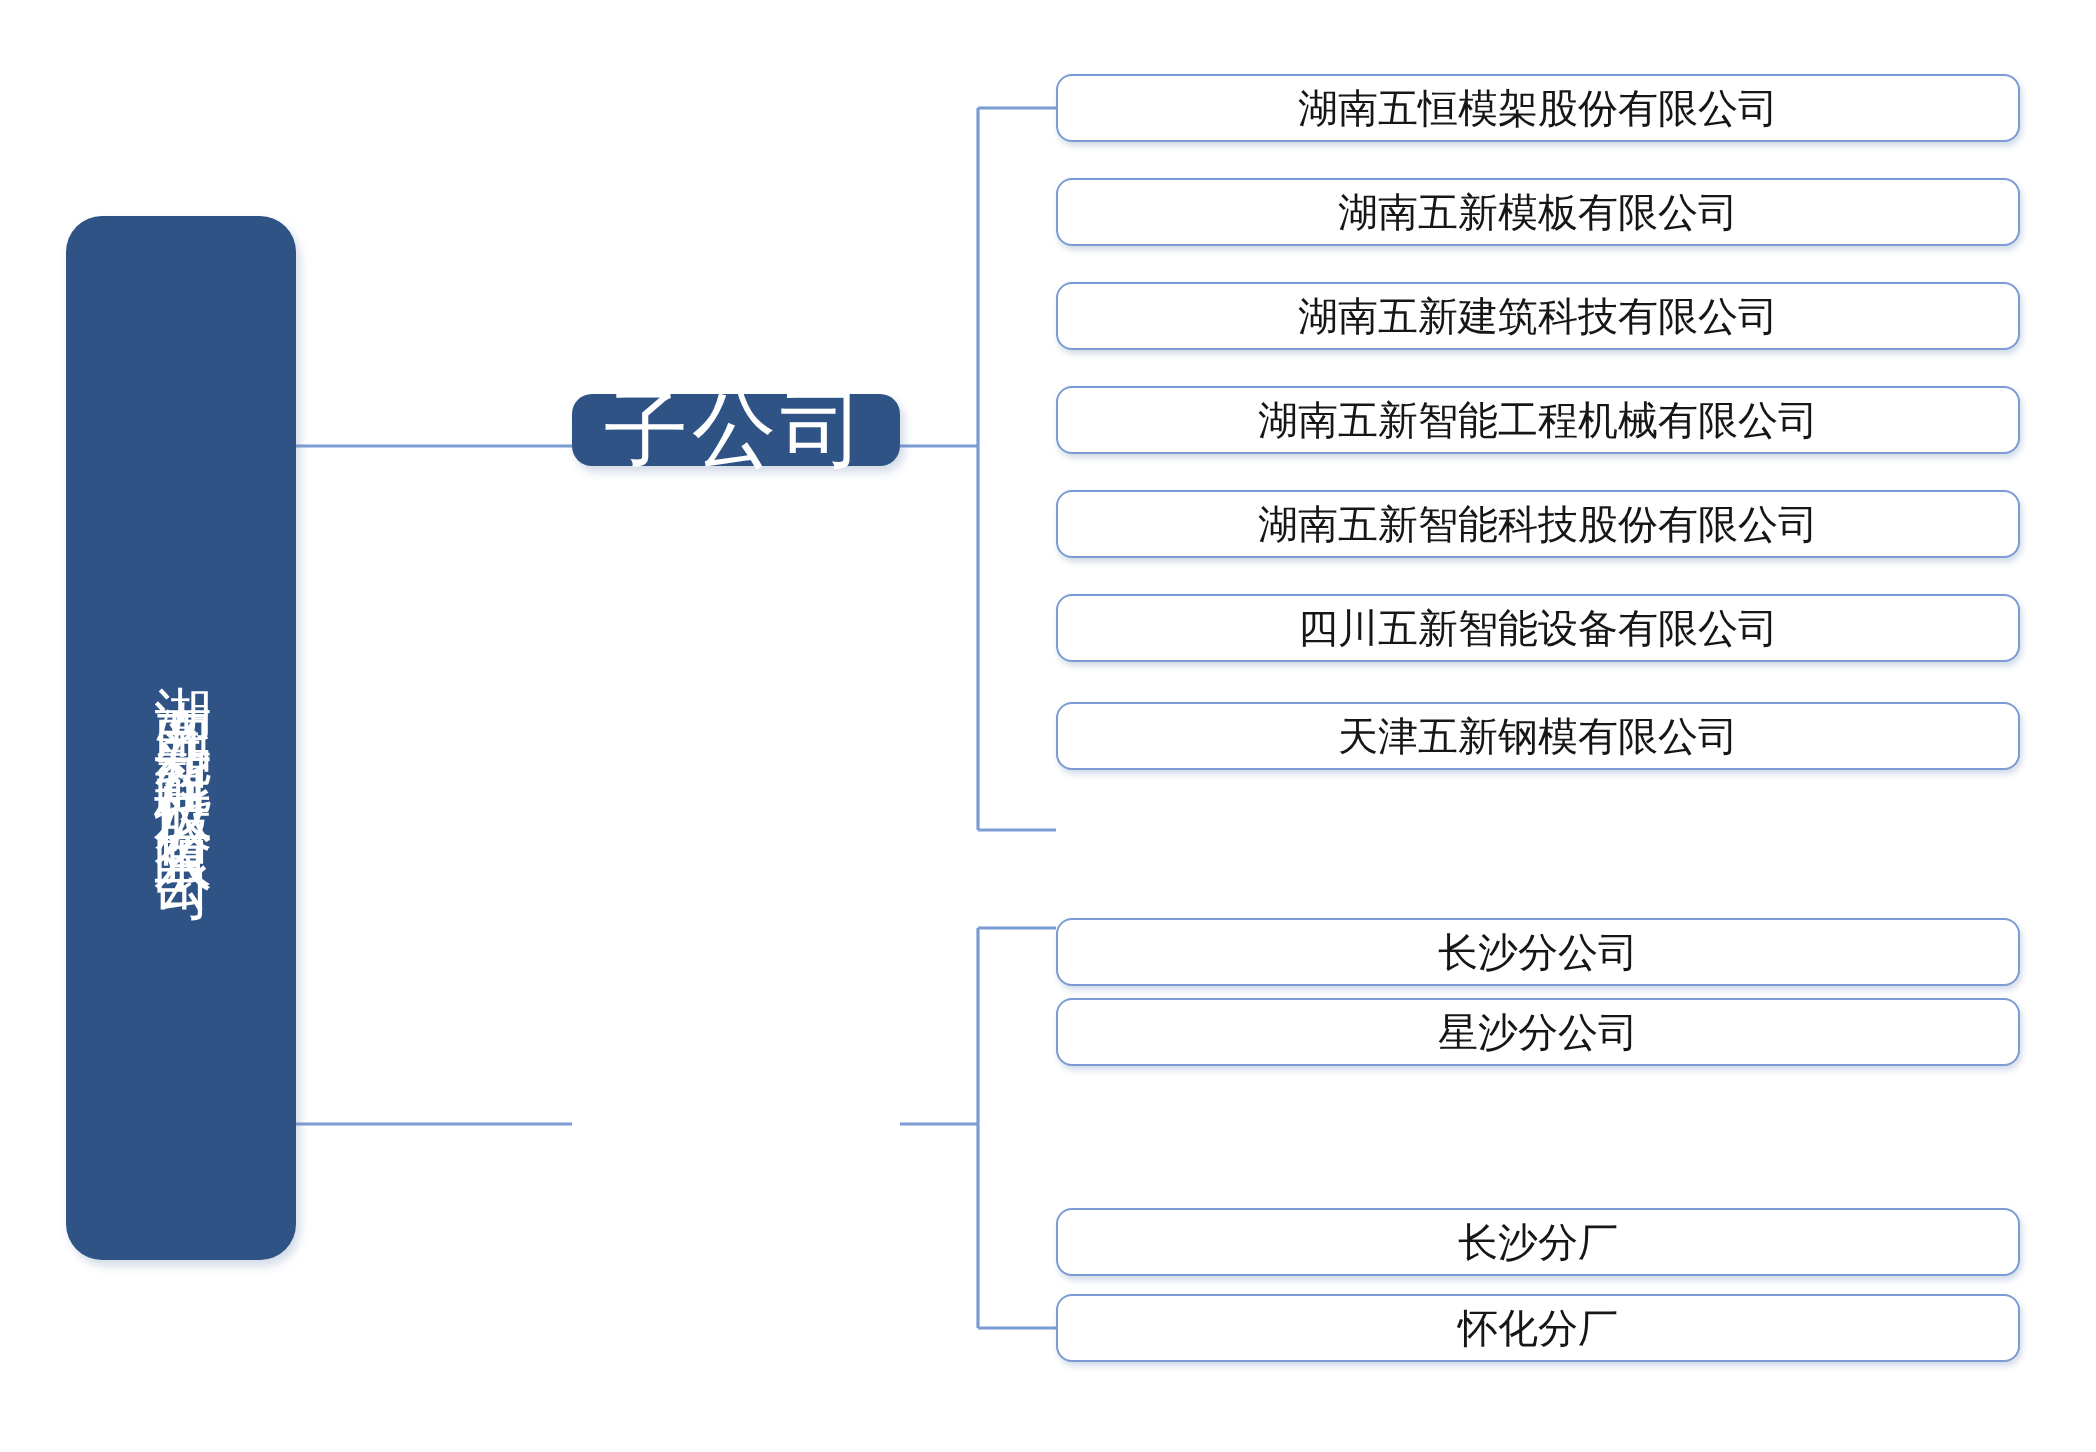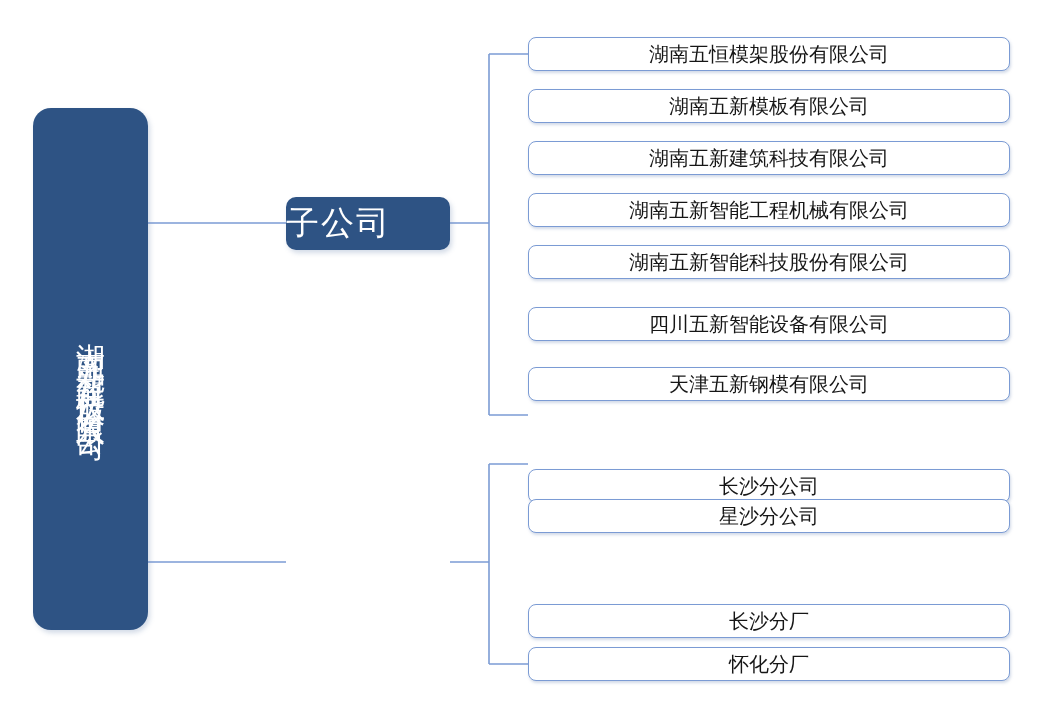--- a/index.html
+++ b/index.html
@@ -32,29 +32,29 @@
     writing-mode: vertical-rl;
     text-orientation: upright;
     color: #ffffff;
     font-size: 29px;
     letter-spacing: 7px;
     line-height: 1;
   }
   .group-node {
     position: absolute;
     left: 286px;
-    width: 164px; height: 53px;
+    width: 164px; height: 36px;
     box-sizing: border-box;
     background: #2E5384;
     border-radius: 10px;
     color: #ffffff;
     display: flex;
     align-items: center;
-    justify-content: flex-start;
-    font-size: 33px;
+    justify-content: center;
+    font-size: 42px;
     letter-spacing: 2px;
     box-shadow: 2px 3px 5px rgba(110, 135, 175, 0.30);
   }
   .group-node.subsidiaries { top: 197px; }
   .group-node.branches { top: 536px; }
   .leaf {
     position: absolute;
     left: 528px;
     width: 482px; height: 34px;
     box-sizing: border-box;
@@ -94,21 +94,21 @@
   <div class="group-node subsidiaries">
     <span>子公司</span>
   </div>
 
 
   <div class="leaf" style="top:37px">湖南五恒模架股份有限公司</div>
   <div class="leaf" style="top:141px">湖南五新建筑科技有限公司</div>
   <div class="leaf" style="top:89px">湖南五新模板有限公司</div>
   <div class="leaf" style="top:193px">湖南五新智能工程机械有限公司</div>
   <div class="leaf" style="top:245px">湖南五新智能科技股份有限公司</div>
-  <div class="leaf" style="top:307px">四川五新智能设备有限公司</div>
-  <div class="leaf" style="top:367px">天津五新钢模有限公司</div>
+  <div class="leaf" style="top:297px">四川五新智能设备有限公司</div>
+  <div class="leaf" style="top:351px">天津五新钢模有限公司</div>
 
-  <div class="leaf" style="top:469px">长沙分公司</div>
+  <div class="leaf" style="top:459px">长沙分公司</div>
   <div class="leaf" style="top:499px">星沙分公司</div>
   <div class="leaf" style="top:604px">长沙分厂</div>
   <div class="leaf" style="top:647px">怀化分厂</div>
 
 </div>
 
 </body></html>

